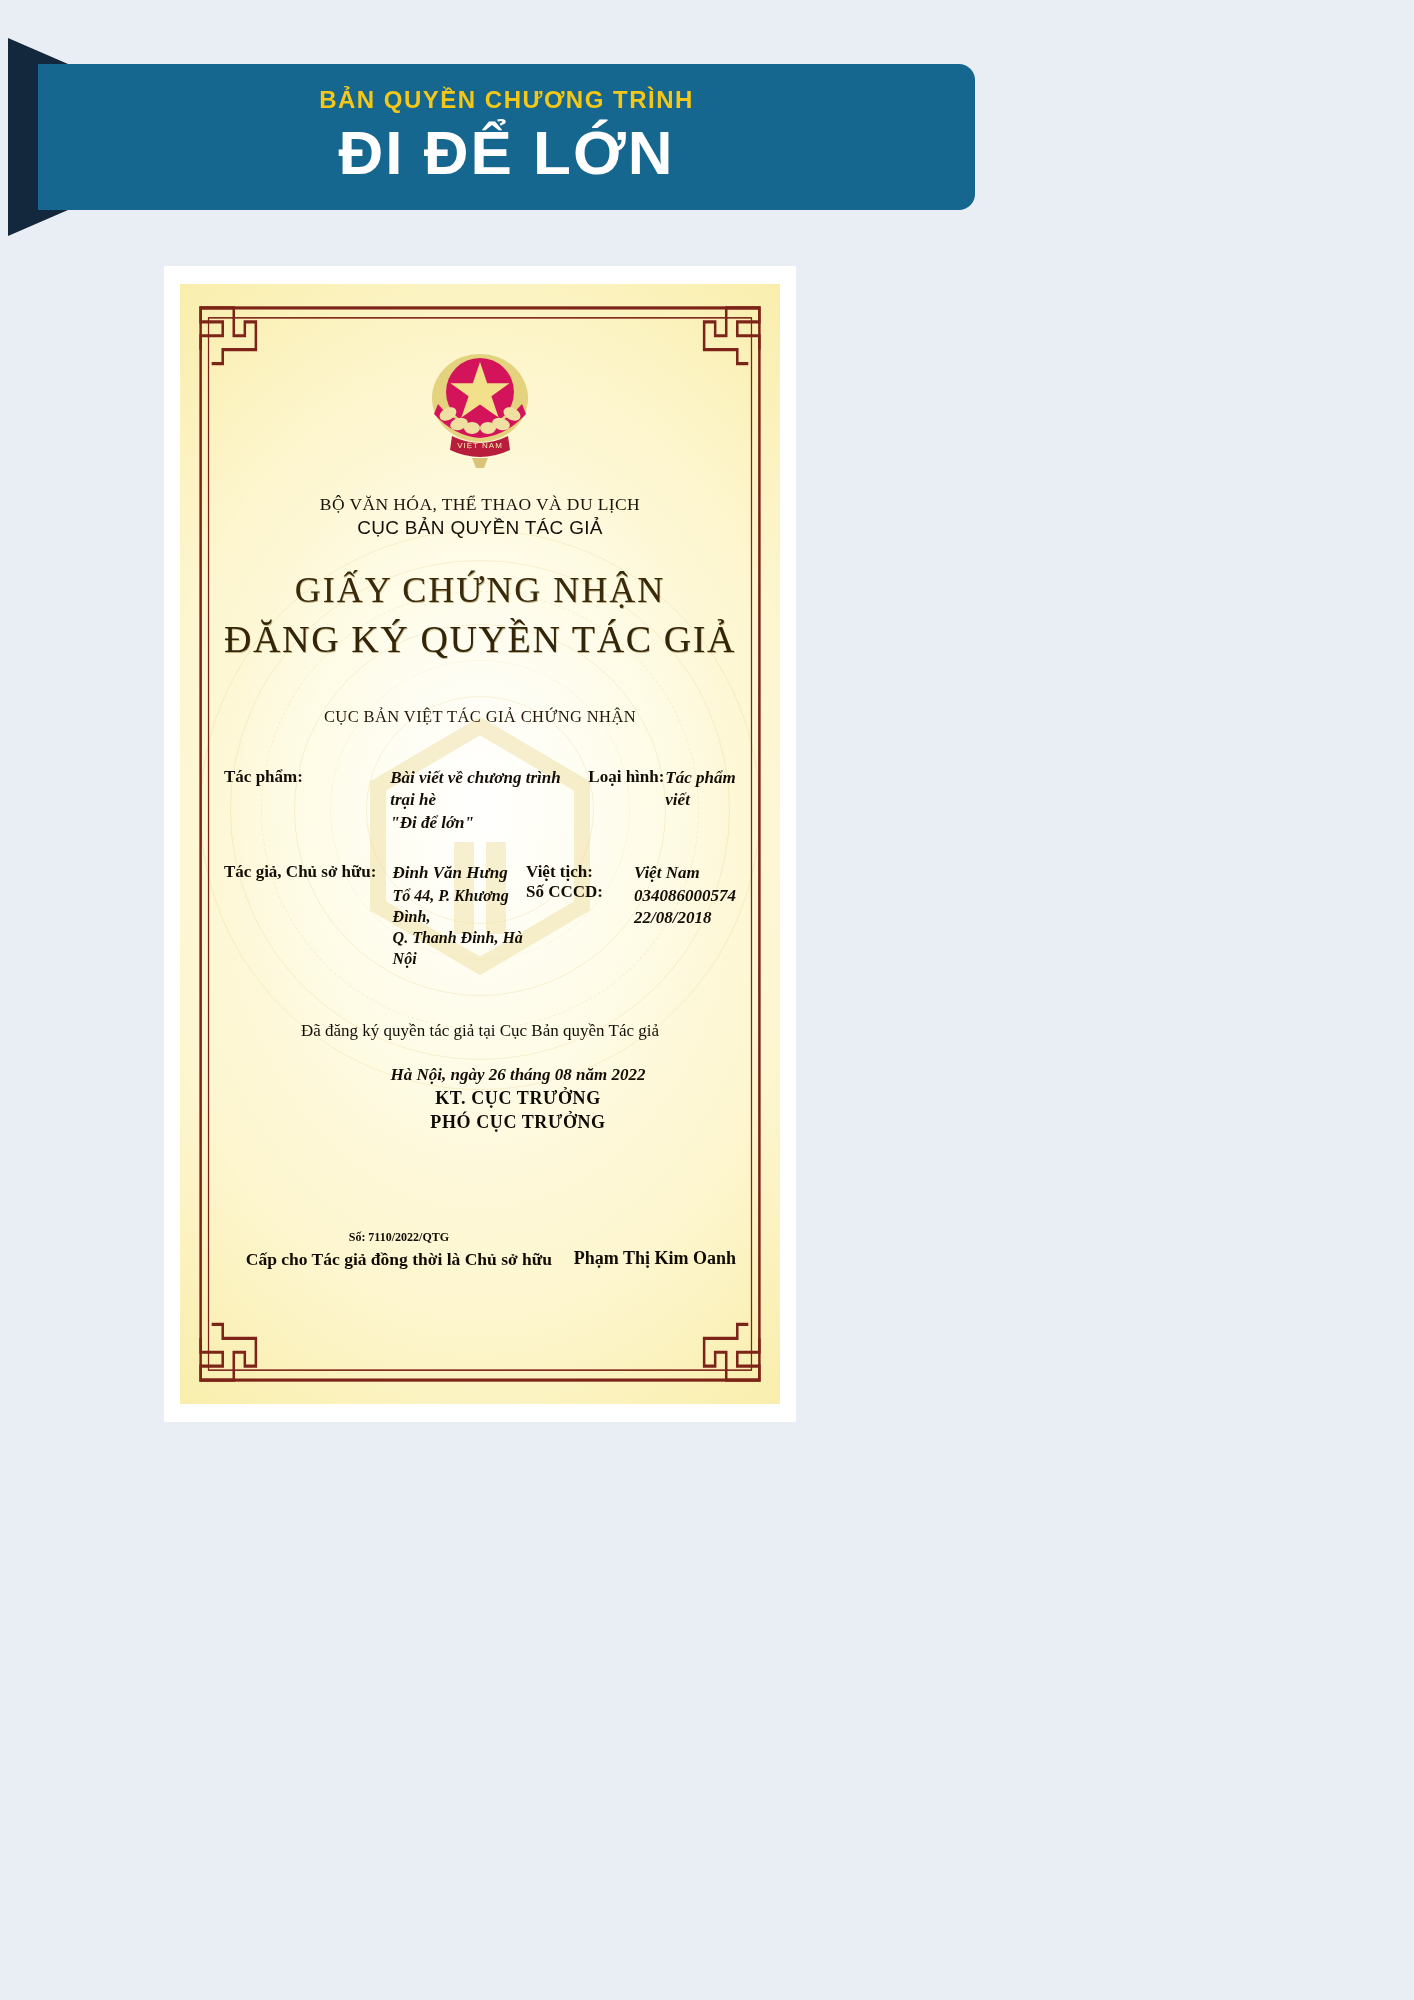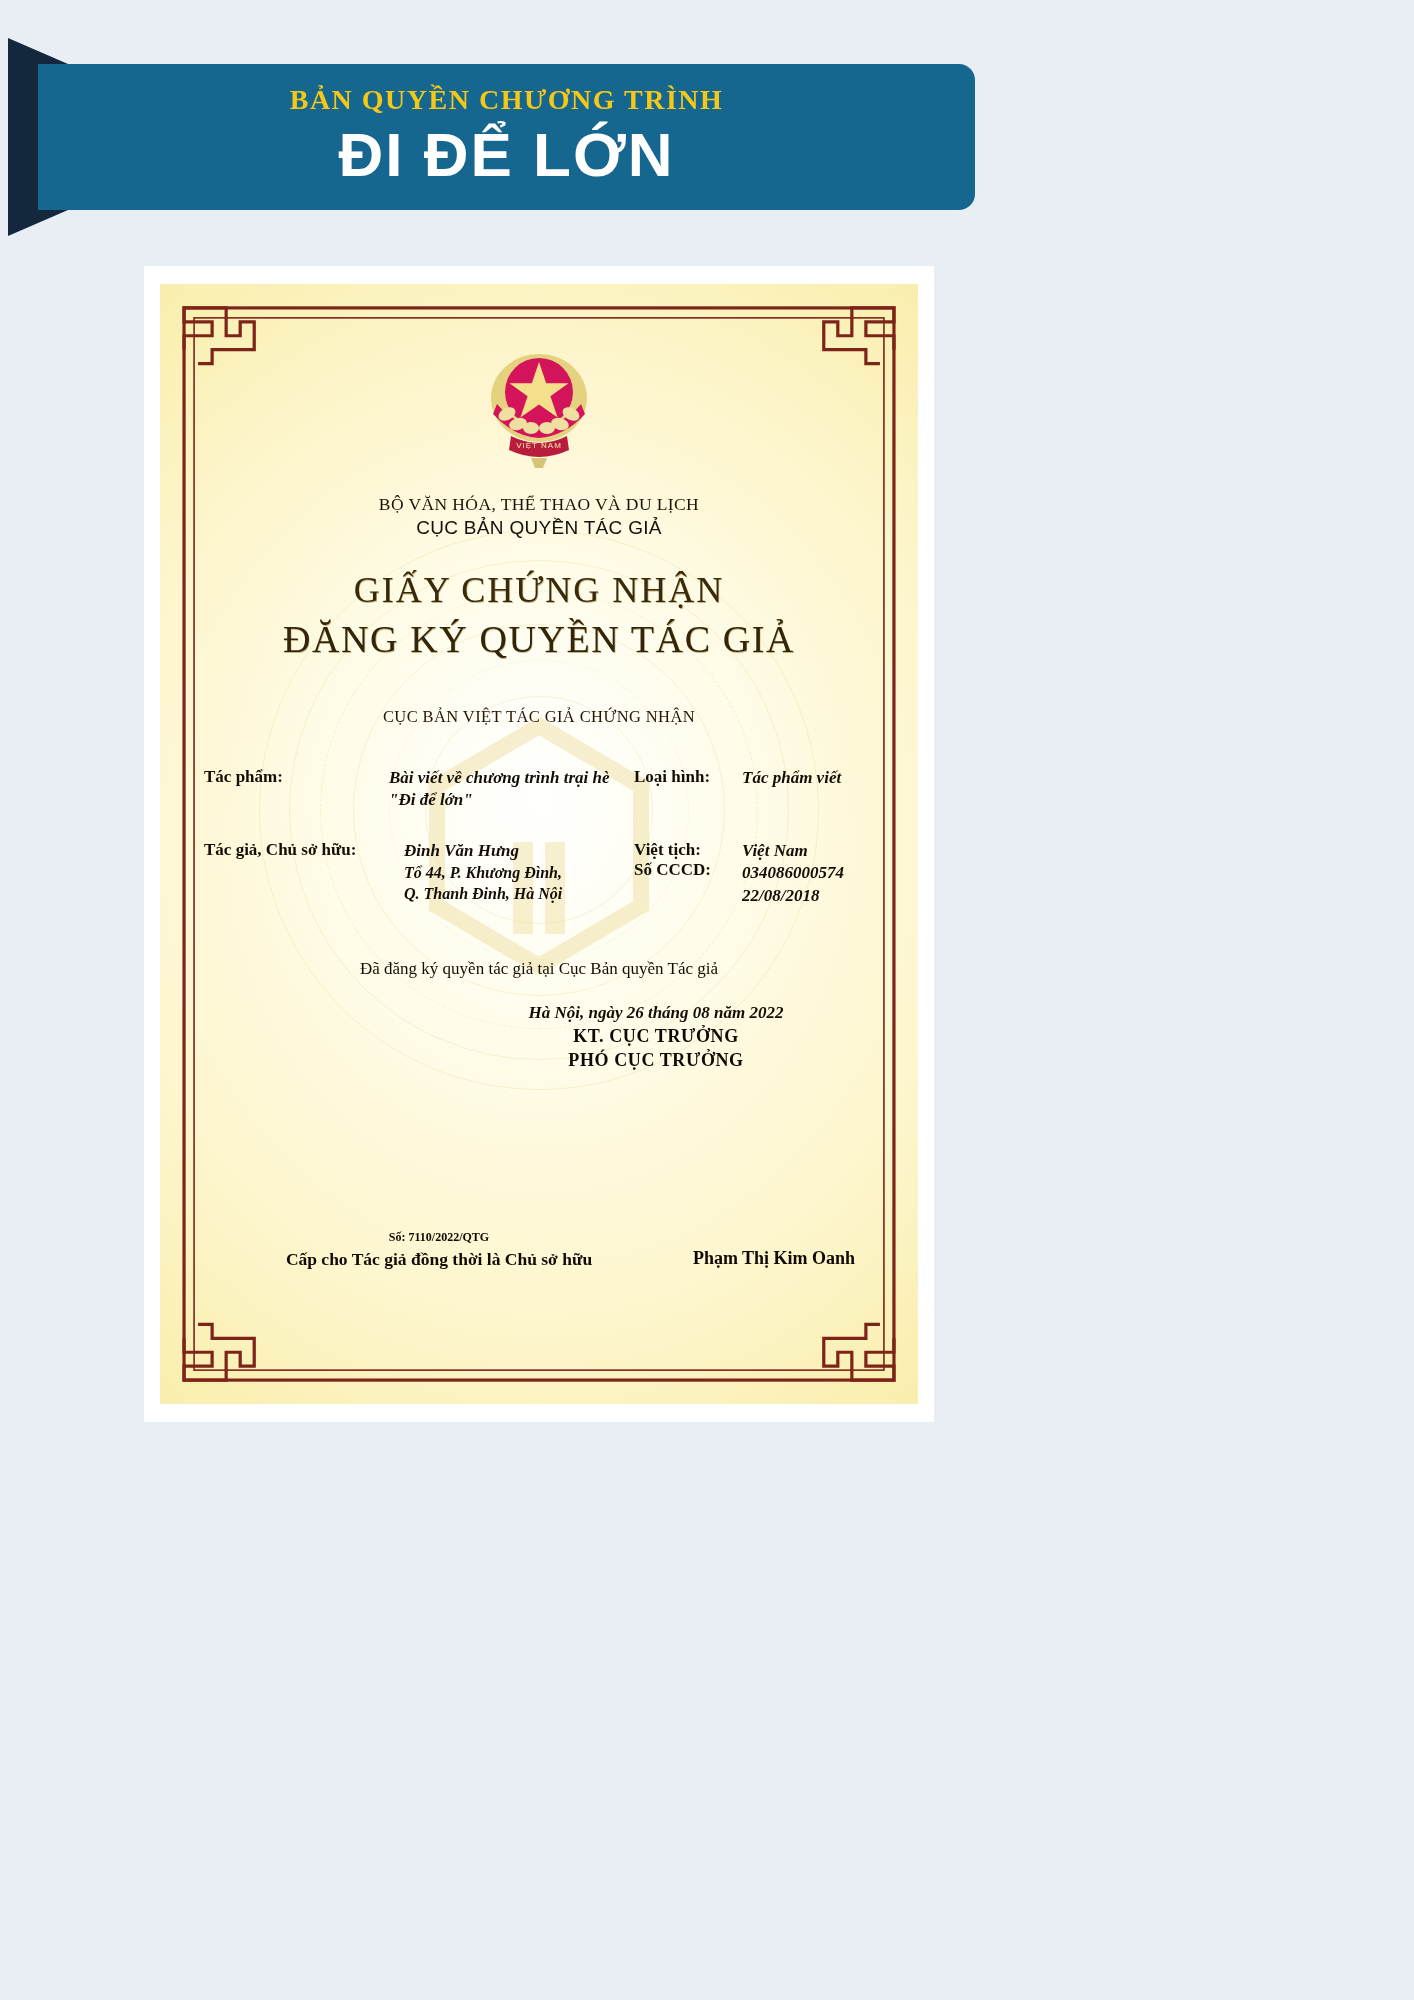--- a/index.html
+++ b/index.html
@@ -30,43 +30,43 @@
     width: 937px; height: 146px;
     background: #15678f;
     border-radius: 0 16px 16px 0;
     display: flex;
     flex-direction: column;
     align-items: center;
     justify-content: center;
   }
   .banner-line1 {
     color: #f5c716;
-    font-family: Liberation Serif, serif;
-    font-weight: bold;
-    font-size: 28px;
+    font-family: Liberation Sans, sans-serif;
+    font-weight: bold;
+    font-size: 24px;
     letter-spacing: 1.5px;
     line-height: 1;
     white-space: nowrap;
   }
   .banner-line2 {
     color: #ffffff;
     font-family: "Liberation Sans", sans-serif;
     font-weight: bold;
     font-size: 62px;
     letter-spacing: 2px;
     line-height: 1.05;
     margin-top: 8px;
     white-space: nowrap;
   }
 
   
   .cert-outer {
     position: absolute;
-    left: 144px; top: 266px;
-    width: 790px; height: 1156px;
+    left: 164px; top: 266px;
+    width: 632px; height: 1156px;
     background: #ffffff;
     padding: 18px 16px;
   }
   .cert-paper {
     position: relative;
     width: 100%; height: 100%;
     background:
       radial-gradient(ellipse 58% 46% at 50% 46%, rgba(255,255,255,0.95) 0%, rgba(255,253,238,0.7) 42%, rgba(255,250,205,0.0) 72%),
       radial-gradient(ellipse 120% 90% at 50% 50%, #fffef4 0%, #fdf6cf 46%, #f7eb9f 78%, #f2e27f 100%);
     overflow: hidden;

